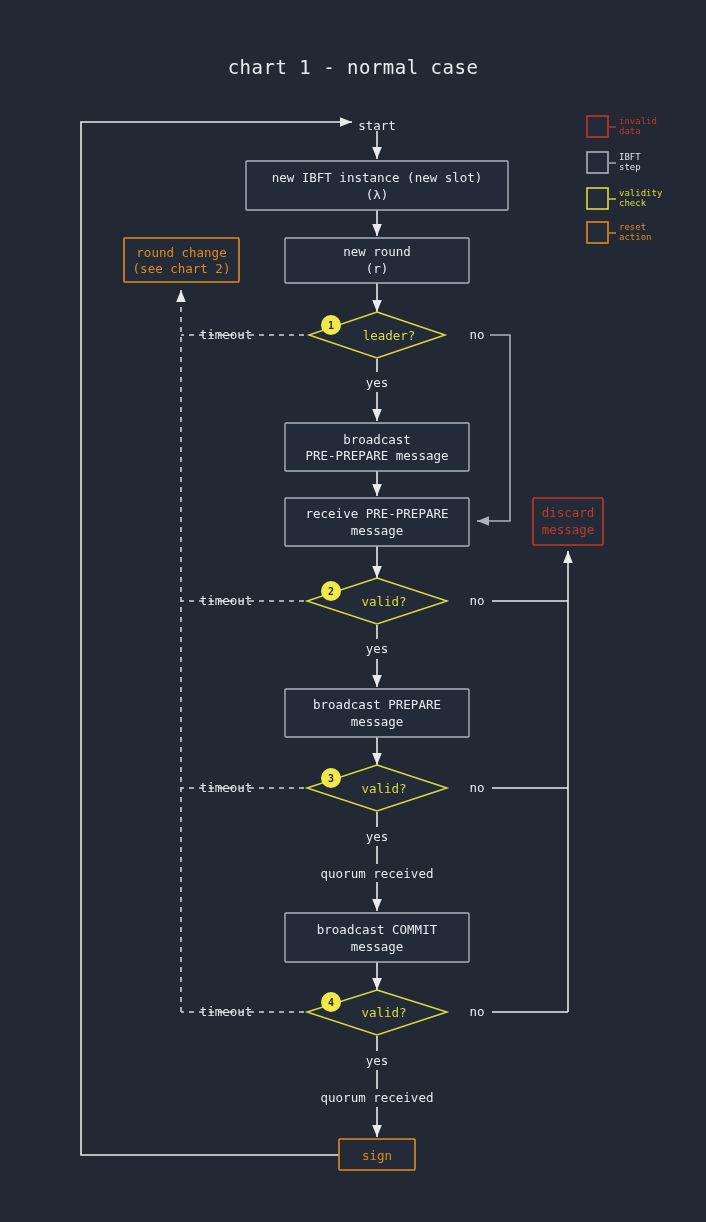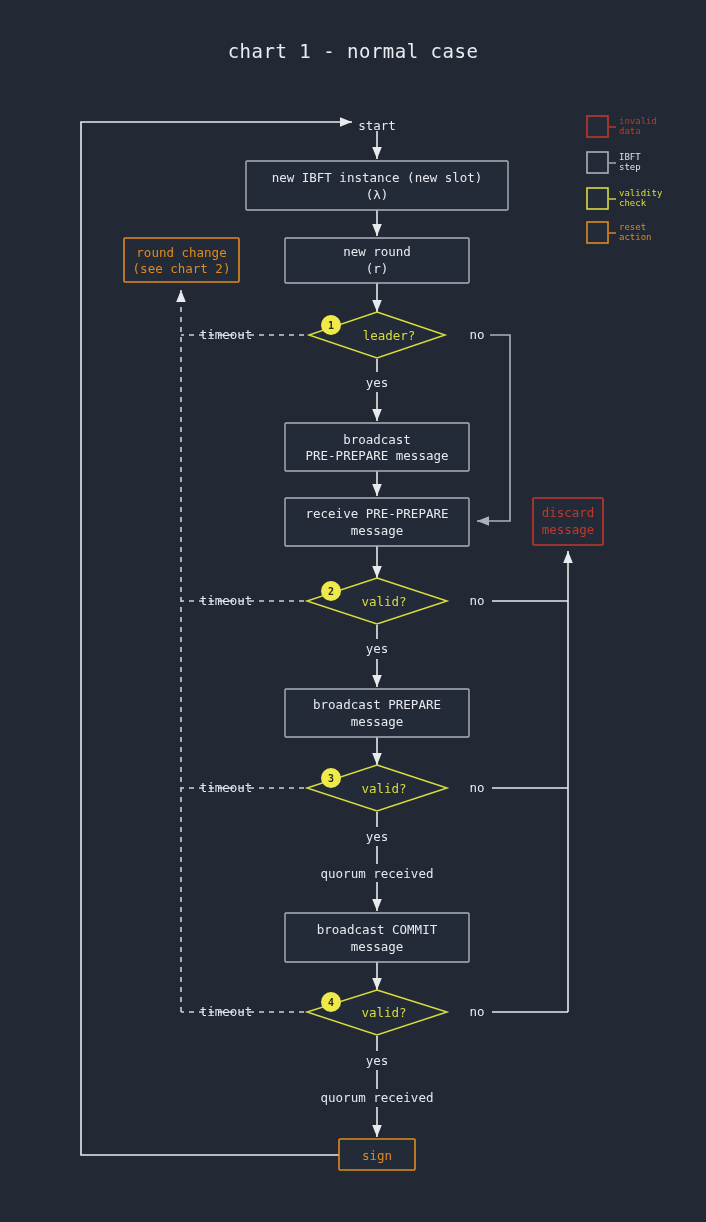--- a/index.html
+++ b/index.html
@@ -22,21 +22,21 @@
   svg#flow {
     position: absolute;
     left: 0;
     top: 0;
     width: 706px;
     height: 1222px;
   }
   .title {
     position: absolute;
     left: 0;
-    top: 40px;
+    top: 56px;
     width: 706px;
     text-align: center;
     font-size: 19px;
     letter-spacing: 0.5px;
     color: #e9ecf2;
   }
   
   .node-label {
     font-size: 12.5px;
     line-height: 16px;

